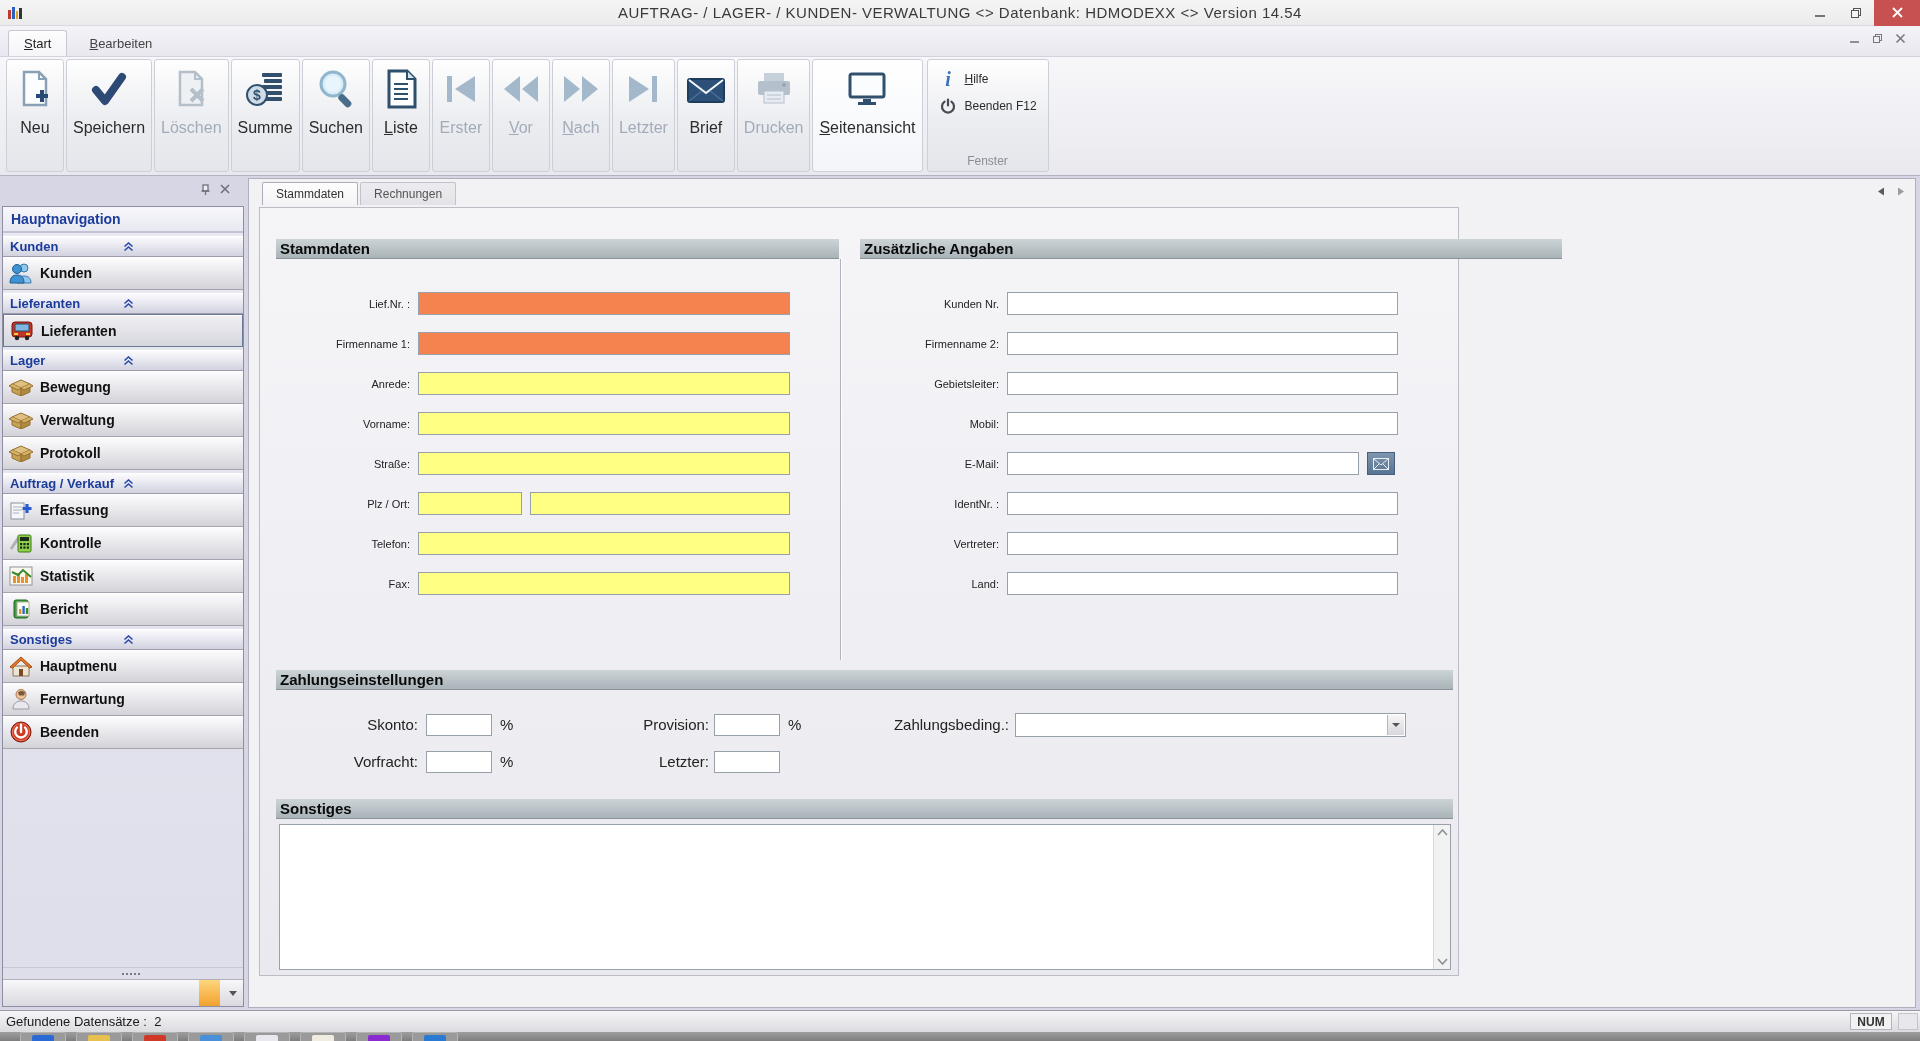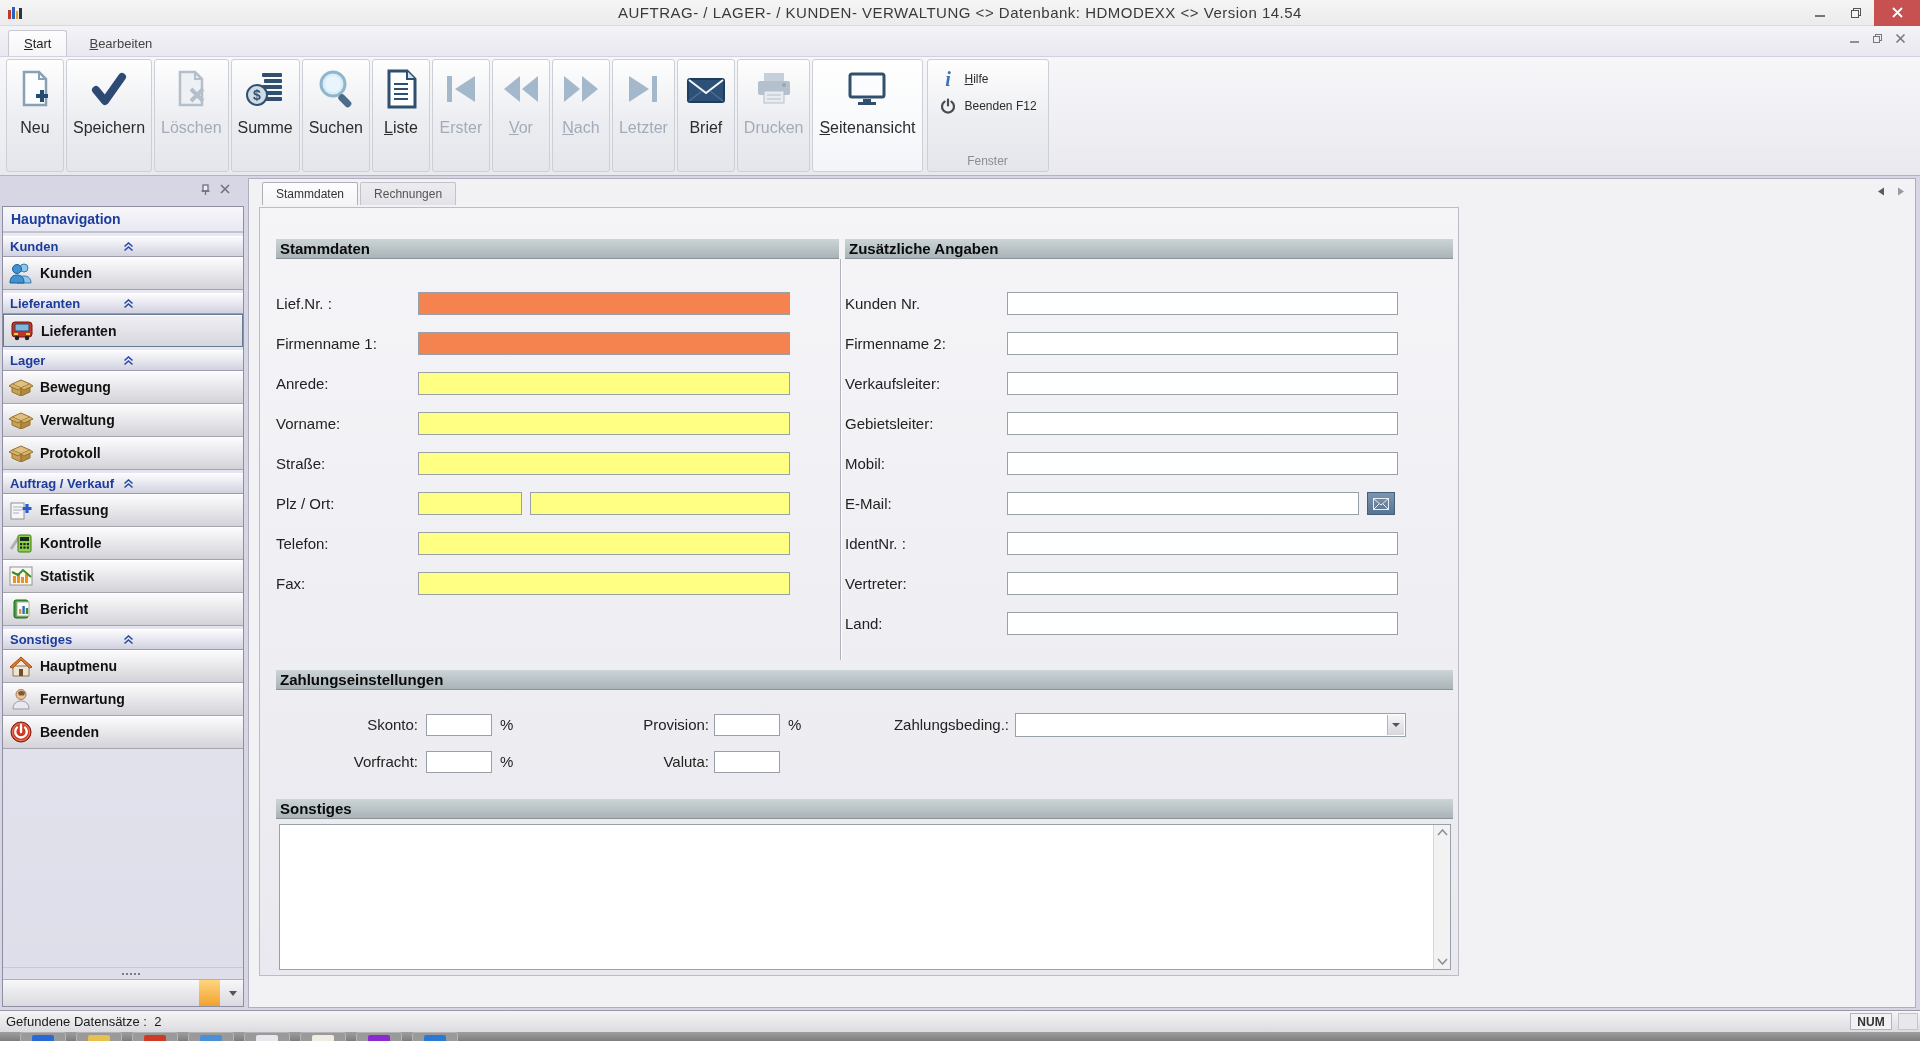--- a/index.html
+++ b/index.html
@@ -60,29 +60,29 @@
 .doc-tabs-row{position:relative;height:27px}
 #doc-tabs{position:absolute;left:13px;top:3px;display:flex}
 .doc-tab{font-size:12px;color:#555;padding:4px 13px;border:1px solid #c2c2cc;border-bottom:none;border-radius:2px 2px 0 0;background:linear-gradient(#ececf0,#e2e2e8);margin-right:2px}
 .doc-tab.active{background:linear-gradient(#fdfdfe,#f4f4f6);color:#333;border-color:#aeaeba}
 .tab-scrolls{position:absolute;right:10px;top:8px;display:flex;gap:12px}
 
 
 .form-area{position:absolute;left:10px;top:28px;width:1200px;height:769px;background:linear-gradient(#f5f4f7,#eae9ef);border:1px solid #bcbcc6}
 .sec-header{position:absolute;height:20px;line-height:20px;padding-left:4px;font-size:15px;font-weight:bold;color:#0a0a0a;background:linear-gradient(#ccd4d6,#a9b3b8);border-bottom:1px solid #8a9498}
 .hdr-left{left:16px;top:31px;width:563px}
-.hdr-right{left:585px;top:31px;width:608px}
+.hdr-right{left:600px;top:31px;width:702px}
 .hdr-zahlung{left:16px;top:462px;width:1177px}
 .hdr-sonst{left:16px;top:591px;width:1177px}
 .fcol{position:absolute;top:84px}
 #col-left{left:16px;width:564px}
 #col-right{left:585px;width:610px}
 .col-divider{position:absolute;left:580px;top:51px;width:1px;height:401px;background:#b2b2be;box-shadow:1px 0 0 #fdfdfe}
 .frow{display:flex;align-items:center;height:23px;margin-bottom:17px}
-.flabel{font-size:15px;color:#222;text-align:left;white-space:nowrap}
+.flabel{font-size:11px;color:#222;text-align:right;white-space:nowrap}
 #col-left .flabel{width:142px;padding-right:8px}
 #col-right .flabel{width:162px;padding-right:8px}
 .finput{height:23px;border:1px solid #98a0aa;background:#fff;font-size:14px;font-family:"Liberation Sans",sans-serif;padding:0 3px;outline:none}
 .split-gap{width:8px}
 .email-btn{width:28px;height:23px;margin-left:8px;border:1px solid #44607c;background:linear-gradient(#7e95ae,#587492);display:flex;align-items:center;justify-content:center;cursor:default}
 
 .zl{position:absolute;width:142px;height:22px;line-height:22px;font-size:15px;color:#222;text-align:right}
 .zi{position:absolute;width:66px;height:22px;border:1px solid #98a0aa;background:#fff;font-size:14px;padding:0 3px;outline:none}
 .zp{position:absolute;font-size:15px;color:#222;height:22px;line-height:22px}
 .z-skonto{left:16px;top:506px}.z-skonto-i{left:166px;top:506px}.z-skonto-p{left:240px;top:506px}
@@ -656,24 +656,20 @@
     <div id="col-right" class="fcol">
         <div class="frow">
           <label class="flabel">Kunden Nr.</label>
           <input class="finput" style="width: 391px;">
         </div>
         <div class="frow">
           <label class="flabel">Firmenname 2:</label>
           <input class="finput" style="width: 391px;">
         </div>
         <div class="frow">
-          <label class="flabel">Verkaufsleiter:</label>
-          <input class="finput" style="width: 391px;">
-        </div>
-        <div class="frow">
           <label class="flabel">Gebietsleiter:</label>
           <input class="finput" style="width: 391px;">
         </div>
         <div class="frow">
           <label class="flabel">Mobil:</label>
           <input class="finput" style="width: 391px;">
         </div>
         <div class="frow">
           <label class="flabel">E-Mail:</label>
           <input class="finput" style="width: 352px;">
@@ -711,21 +707,21 @@
     <label class="zl z-zb">Zahlungsbeding.:</label>
     <div class="combo">
       <span class="combo-val"></span>
       <span class="combo-btn">
           <i class="caret"></i>
         </span>
     </div>
     <label class="zl z-vor">Vorfracht:</label>
     <input class="zi z-vor-i" value="" style="">
     <span class="zp z-vor-p">%</span>
-    <label class="zl z-val">Valuta:</label>
+    <label class="zl z-val">Letzter:</label>
     <input class="zi z-val-i" value="" style="">
 
     <div class="sec-header hdr-sonst">Sonstiges</div>
     <div class="sonst-box">
       <div class="sscroll">
         <span class="sarrow up icon">
             <svg width="11" height="7" viewBox="0 0 11 7">
               <path d="M1 6l4.5-5L10 6" fill="none" stroke="#909098" stroke-width="1.6"></path>
             </svg>
           </span>

